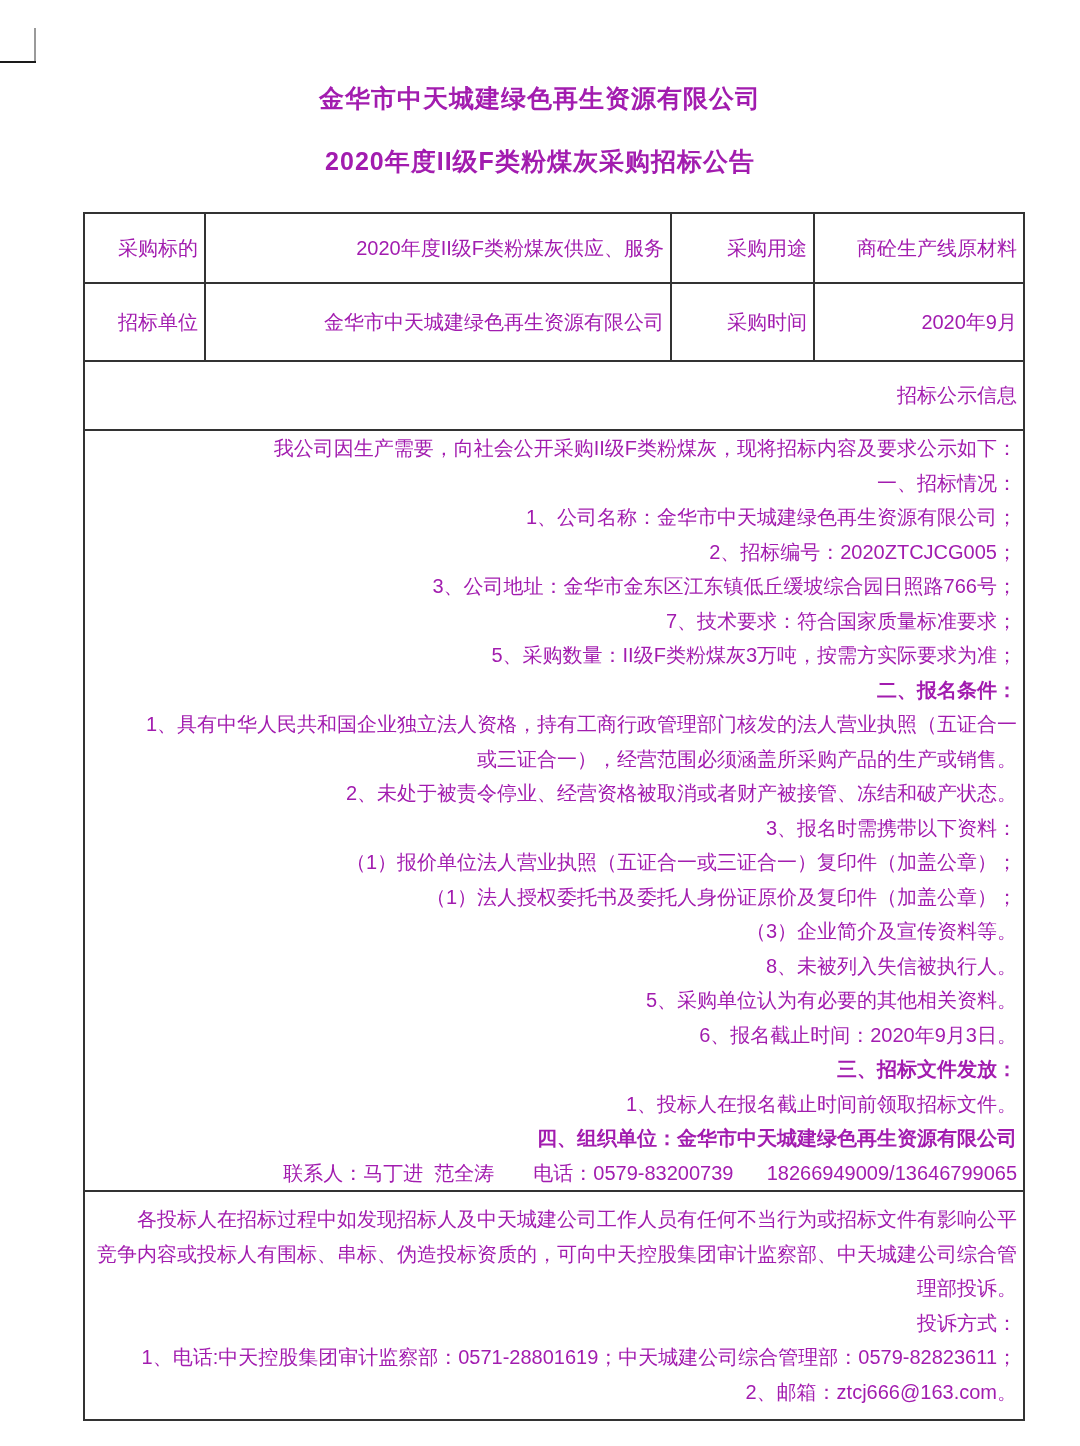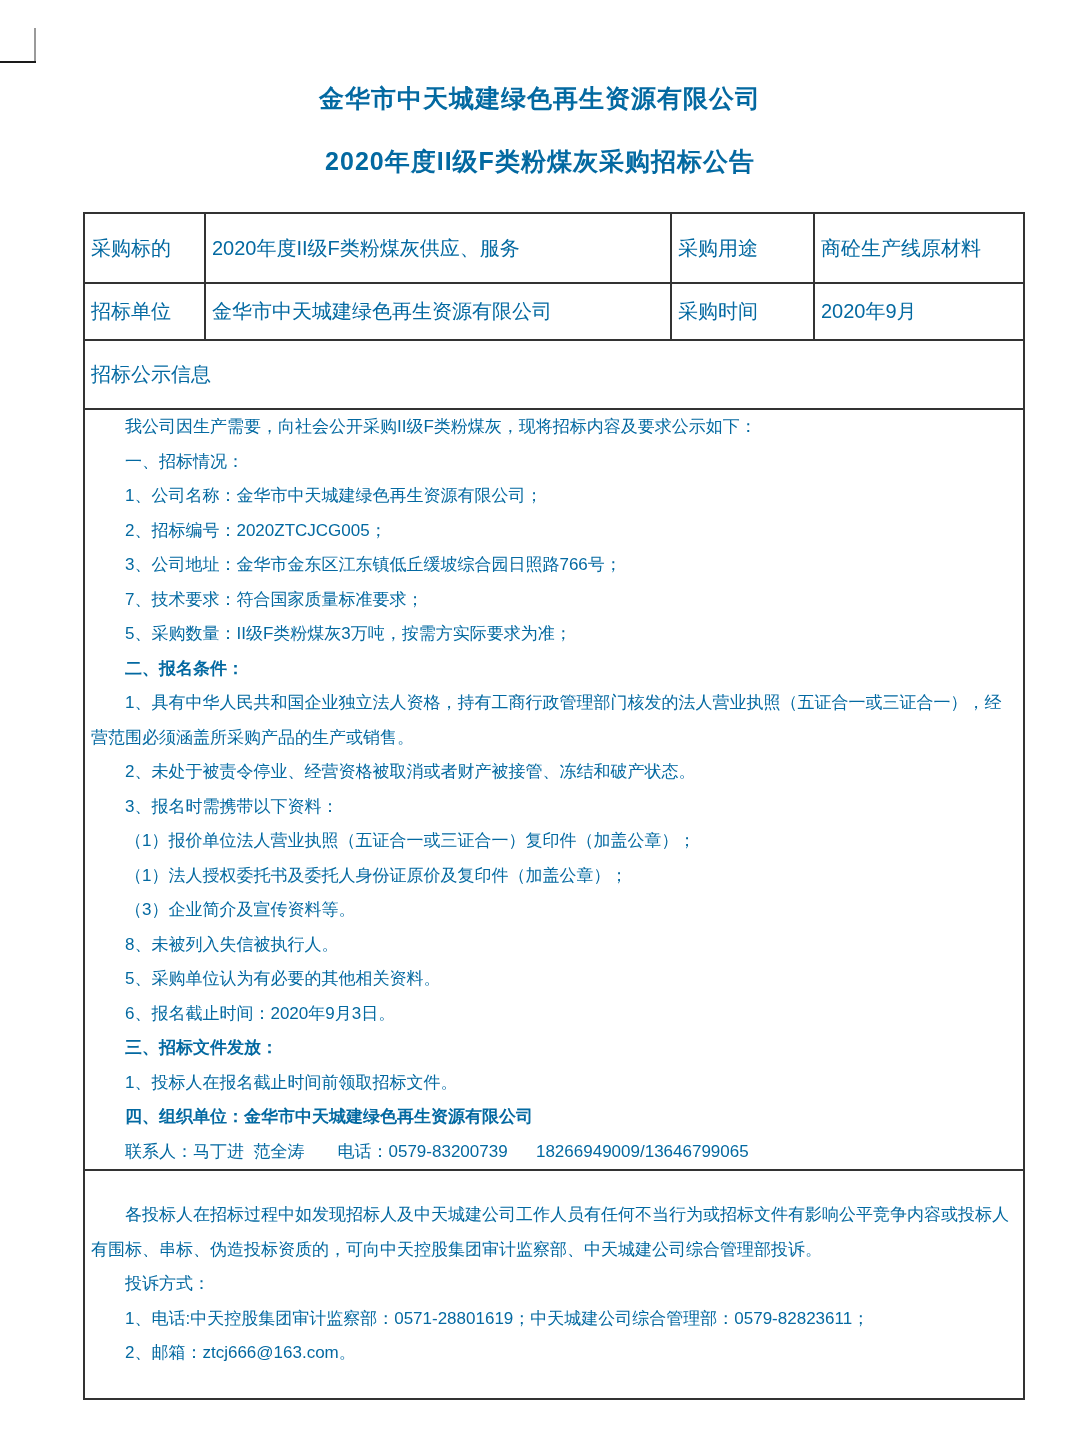--- a/index.html
+++ b/index.html
@@ -1,21 +1,21 @@
 <!DOCTYPE html>
 <html><head>
 <meta charset="utf-8">
 <style>
   html, body { margin: 0; padding: 0; background: #ffffff; }
   .page {
     position: relative;
     width: 1080px;
     height: 1446px;
     background: #ffffff;
-    color: #0369a1;
+    color: #a21caf;
     font-family: "Liberation Sans", sans-serif;
     margin: 0 auto;
     overflow: hidden;
     text-decoration: underline;
   }
   
   .cm-v { position: absolute; left: 34px; top: 28px; width: 2px; height: 35px; background: #9a9a9a; }
   .cm-h { position: absolute; left: 0px; top: 61px; width: 36px; height: 2px; background: #1a1a1a; }
 
   .doc-title, .doc-subtitle {
@@ -34,44 +34,44 @@
     position: absolute;
     left: 83px;
     top: 212px;
     width: 940px;
     border-collapse: collapse;
     table-layout: fixed;
   }
   table.info td {
     border: 2px solid #333333;
     font-size: 20px;
-    text-align: left;
+    text-align: right;
     vertical-align: middle;
     padding: 0 6px;
     overflow: hidden;
   }
   tr.r-head { height: 70px; }
-  tr.r-head2 { height: 57px; margin-left: 9px; }
+  tr.r-head2 { height: 78px; margin-left: 9px; }
   tr.r-section { height: 69px; }
   td.body-cell {
     text-align: left;
     vertical-align: top;
     padding: 4px 8px 0 8px;
     height: 756px;
   }
   td.complaint-cell {
     text-align: left;
     vertical-align: top;
     padding: 4px 8px 0 8px;
     height: 227px;
     border-radius: 32px;
   }
   .body-cell p, .complaint-cell p {
     margin: 0;
-    font-size: 17px;
+    font-size: 20px;
     line-height: 34.5px;
     text-indent: 2em;
     white-space: pre-wrap;
   }
   .body-cell p.bold, .complaint-cell p.bold { font-weight: bold; }
 </style>
 </head>
 <body>
 
 <div class="page">

